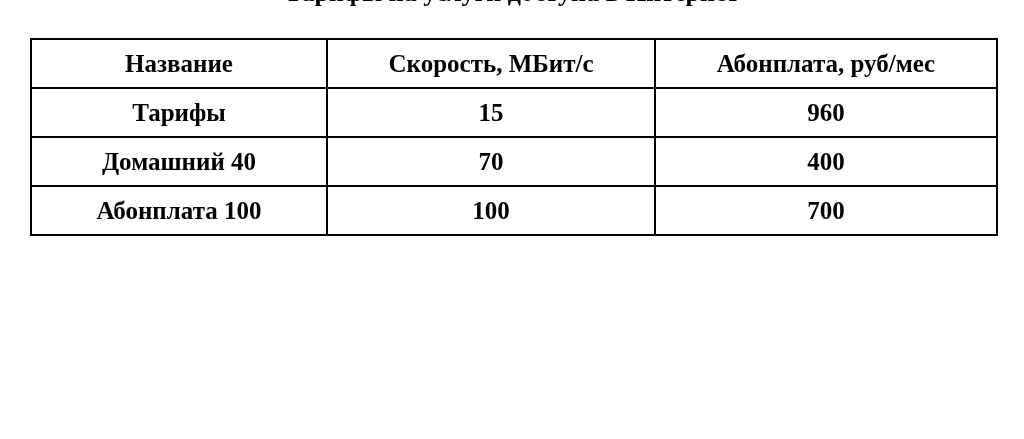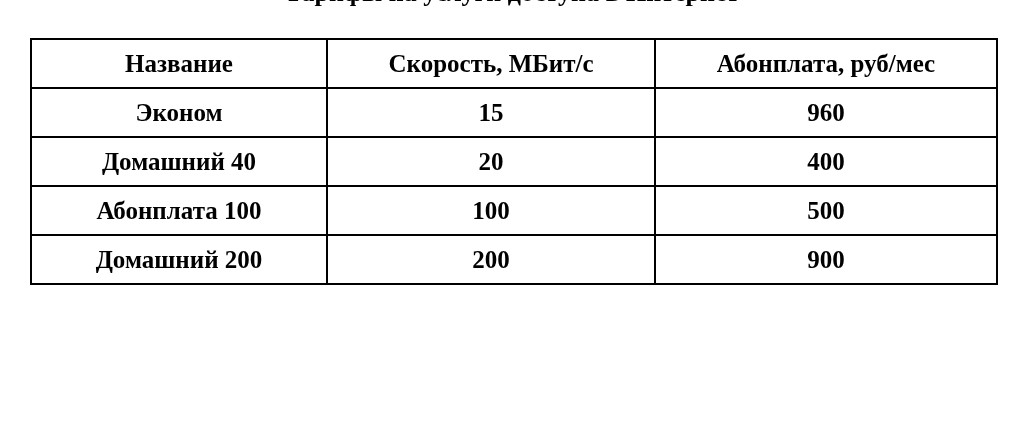--- a/index.html
+++ b/index.html
@@ -99,36 +99,31 @@
       </colgroup>
       <thead>
         <tr>
           <th>Название</th>
           <th>Скорость, МБит/с</th>
           <th>Абонплата, руб/мес</th>
         </tr>
       </thead>
       <tbody>
         <tr>
-          <td>Эконом</td>
+          <td>Тарифы</td>
           <td>15</td>
           <td>960</td>
         </tr>
         <tr>
           <td>Домашний 40</td>
-          <td>20</td>
+          <td>70</td>
           <td>400</td>
         </tr>
         <tr>
           <td>Абонплата 100</td>
           <td>100</td>
-          <td>500</td>
-        </tr>
-        <tr>
-          <td>Домашний 200</td>
-          <td>200</td>
-          <td>900</td>
+          <td>700</td>
         </tr>
       </tbody>
     </table>
   </div>
 
 </div>
 
 </body></html>

